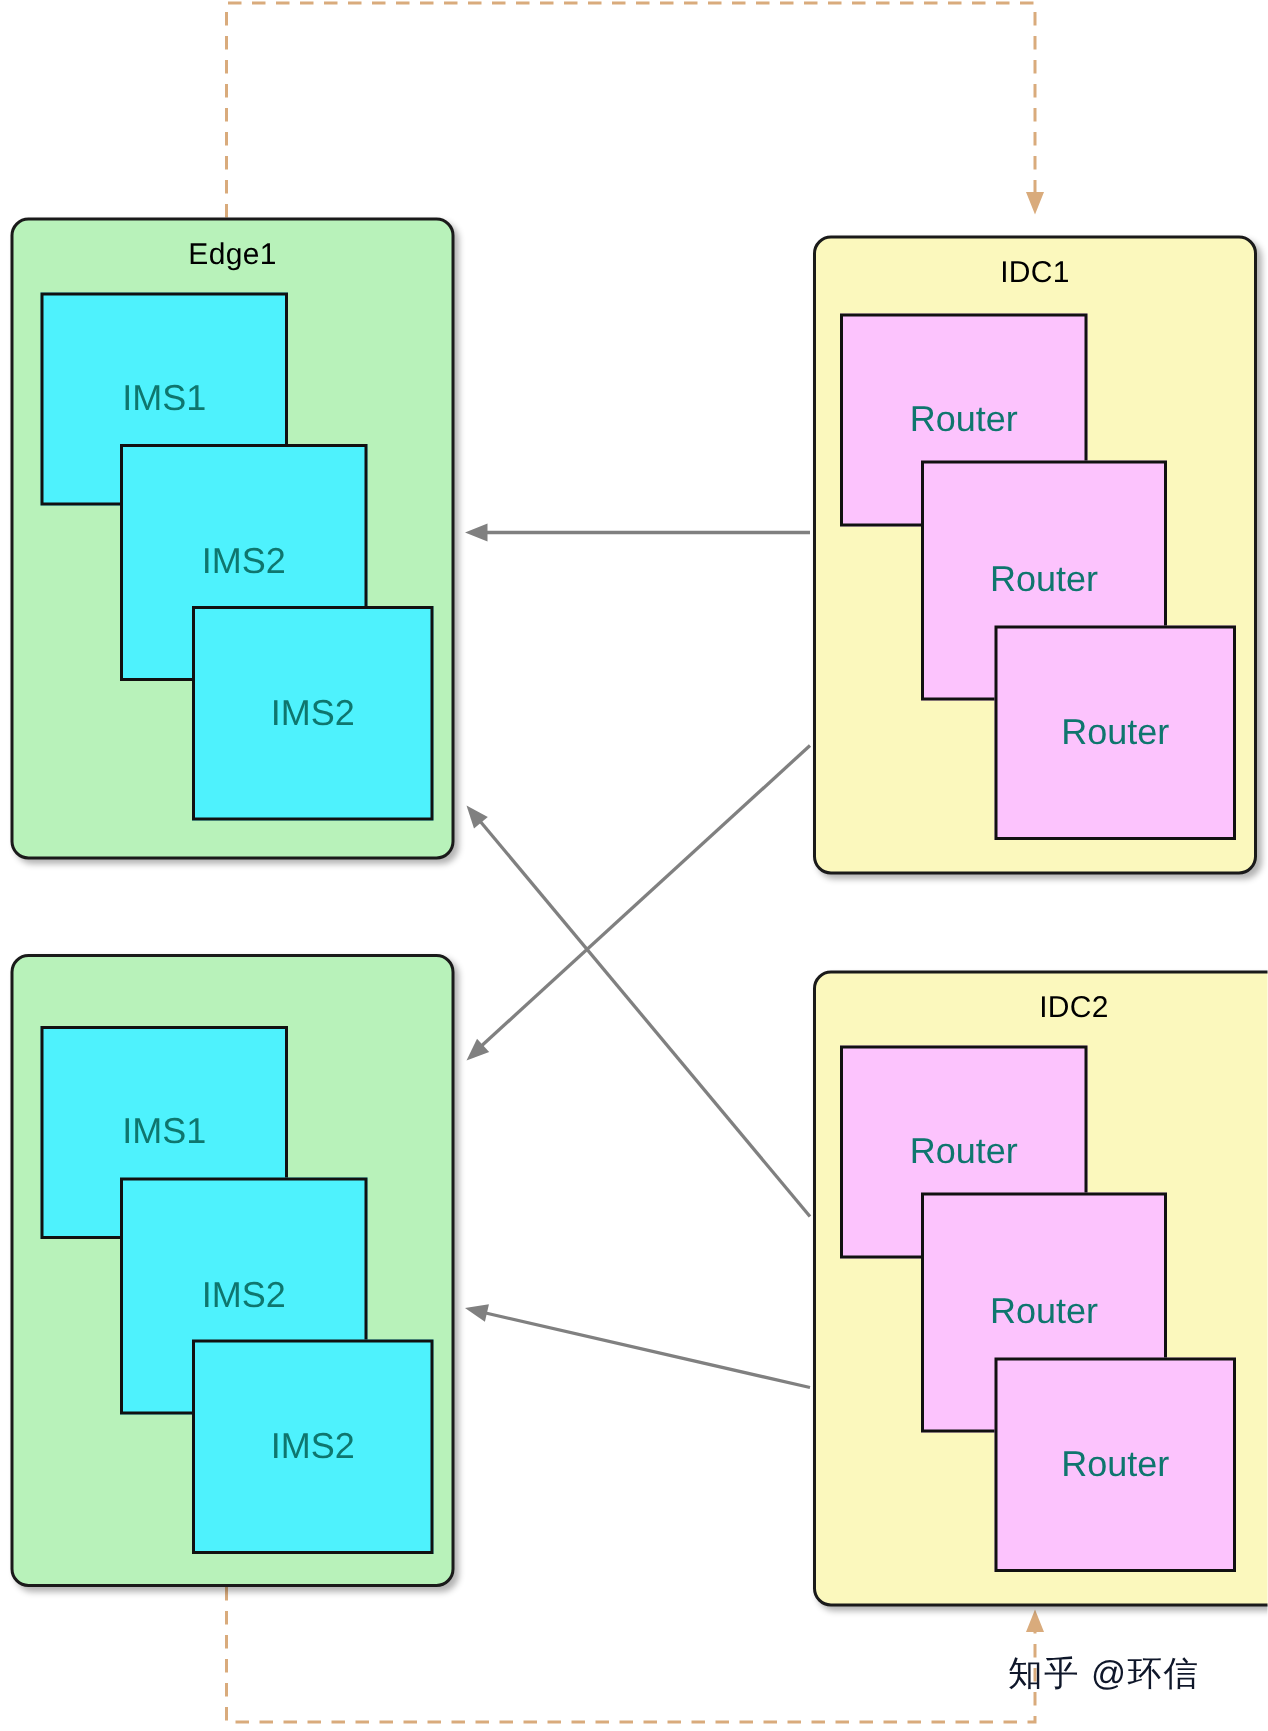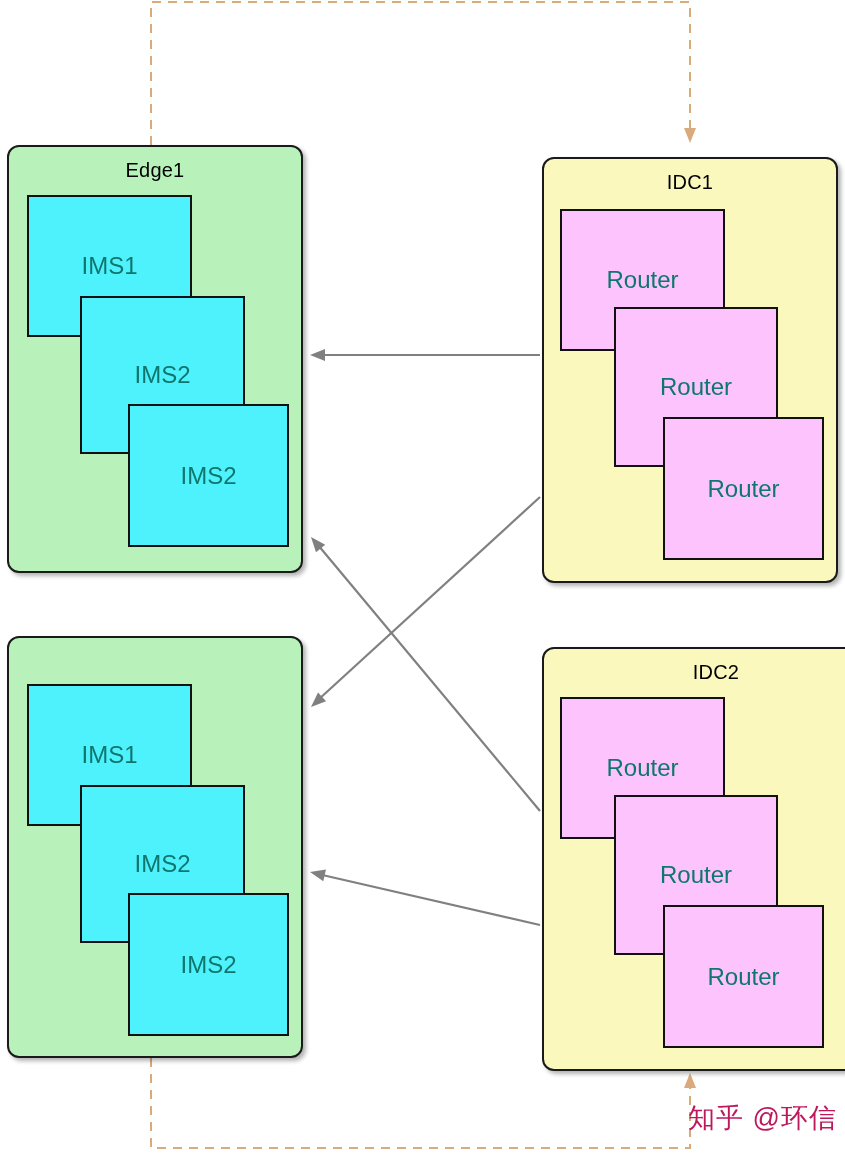--- a/index.html
+++ b/index.html
@@ -49,26 +49,25 @@
     justify-content: center;
     font-size: 24px;
     color: #0f766e;
   }
   .node-cyan { background: #4ef2fd; }
   .node-pink { background: #fcc3fd; }
   .watermark {
     position: absolute;
     left: 672px;
     top: 1100px;
-    font-size: 27px;
-    color: #be185d;
+    font-size: 23px;
+    color: #0f172a;
     letter-spacing: 1px;
     white-space: nowrap;
     user-select: none;
-    margin-left: 16px;
   }
 </style>
 </head>
 <body>
 
 <svg id="canvas" width="845" height="1154" viewBox="0 0 845 1154" xmlns="http://www.w3.org/2000/svg">
     <g>
       <path d="M 540 355 L 318 355" fill="none" stroke="#808080" stroke-width="2.2"></path>
       <polygon points="0,0 -15,-6 -15,6" fill="#808080" transform="translate(310,355) rotate(180)"></polygon>
     </g>

